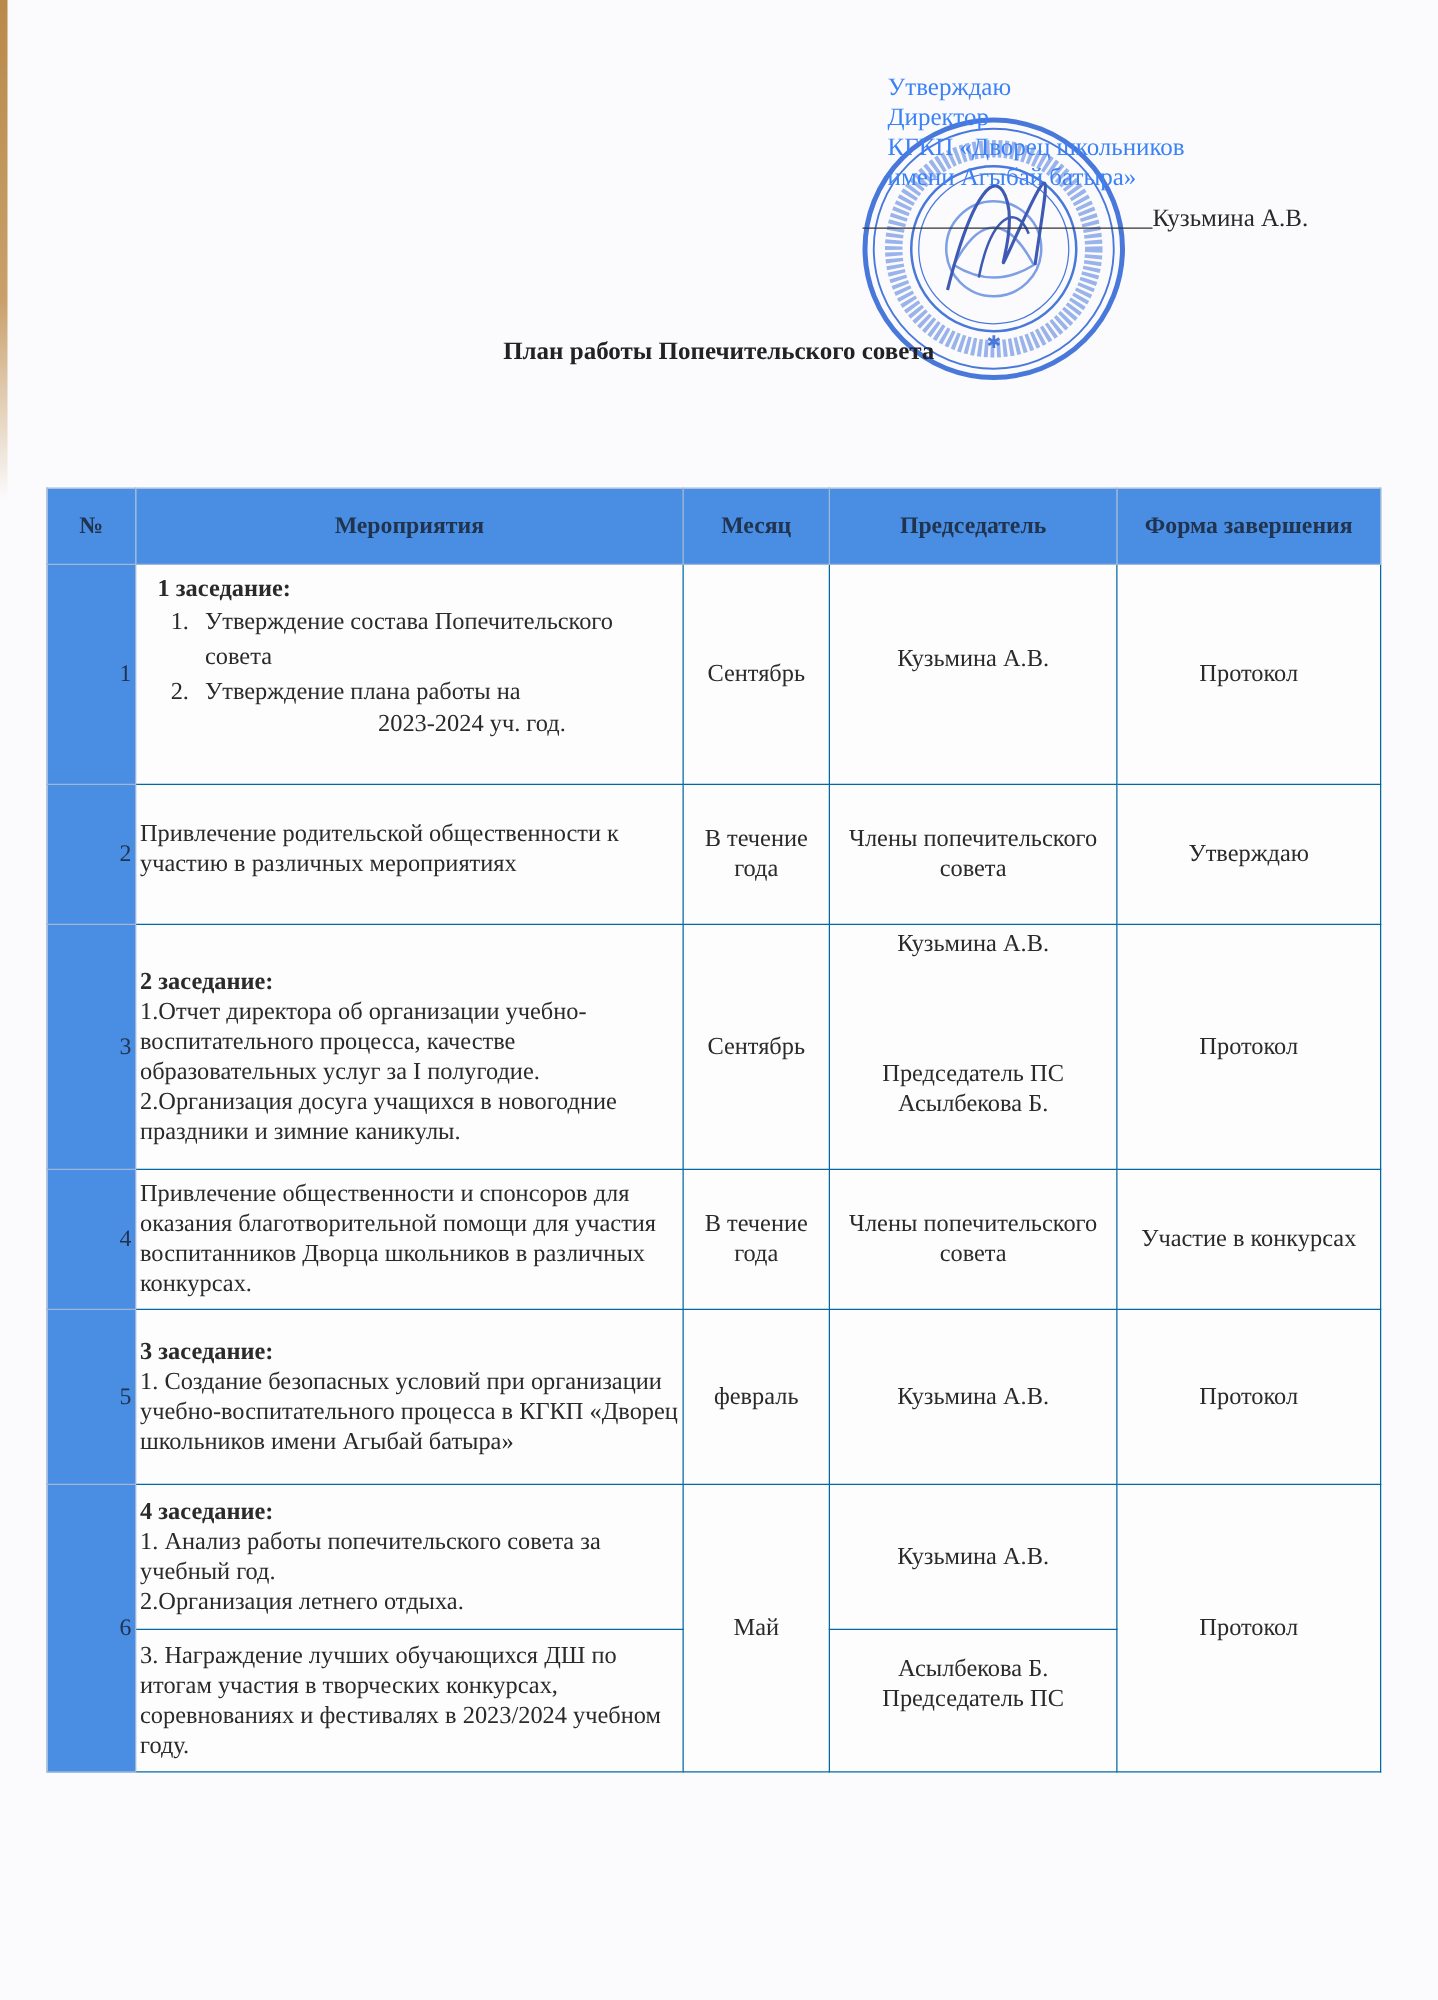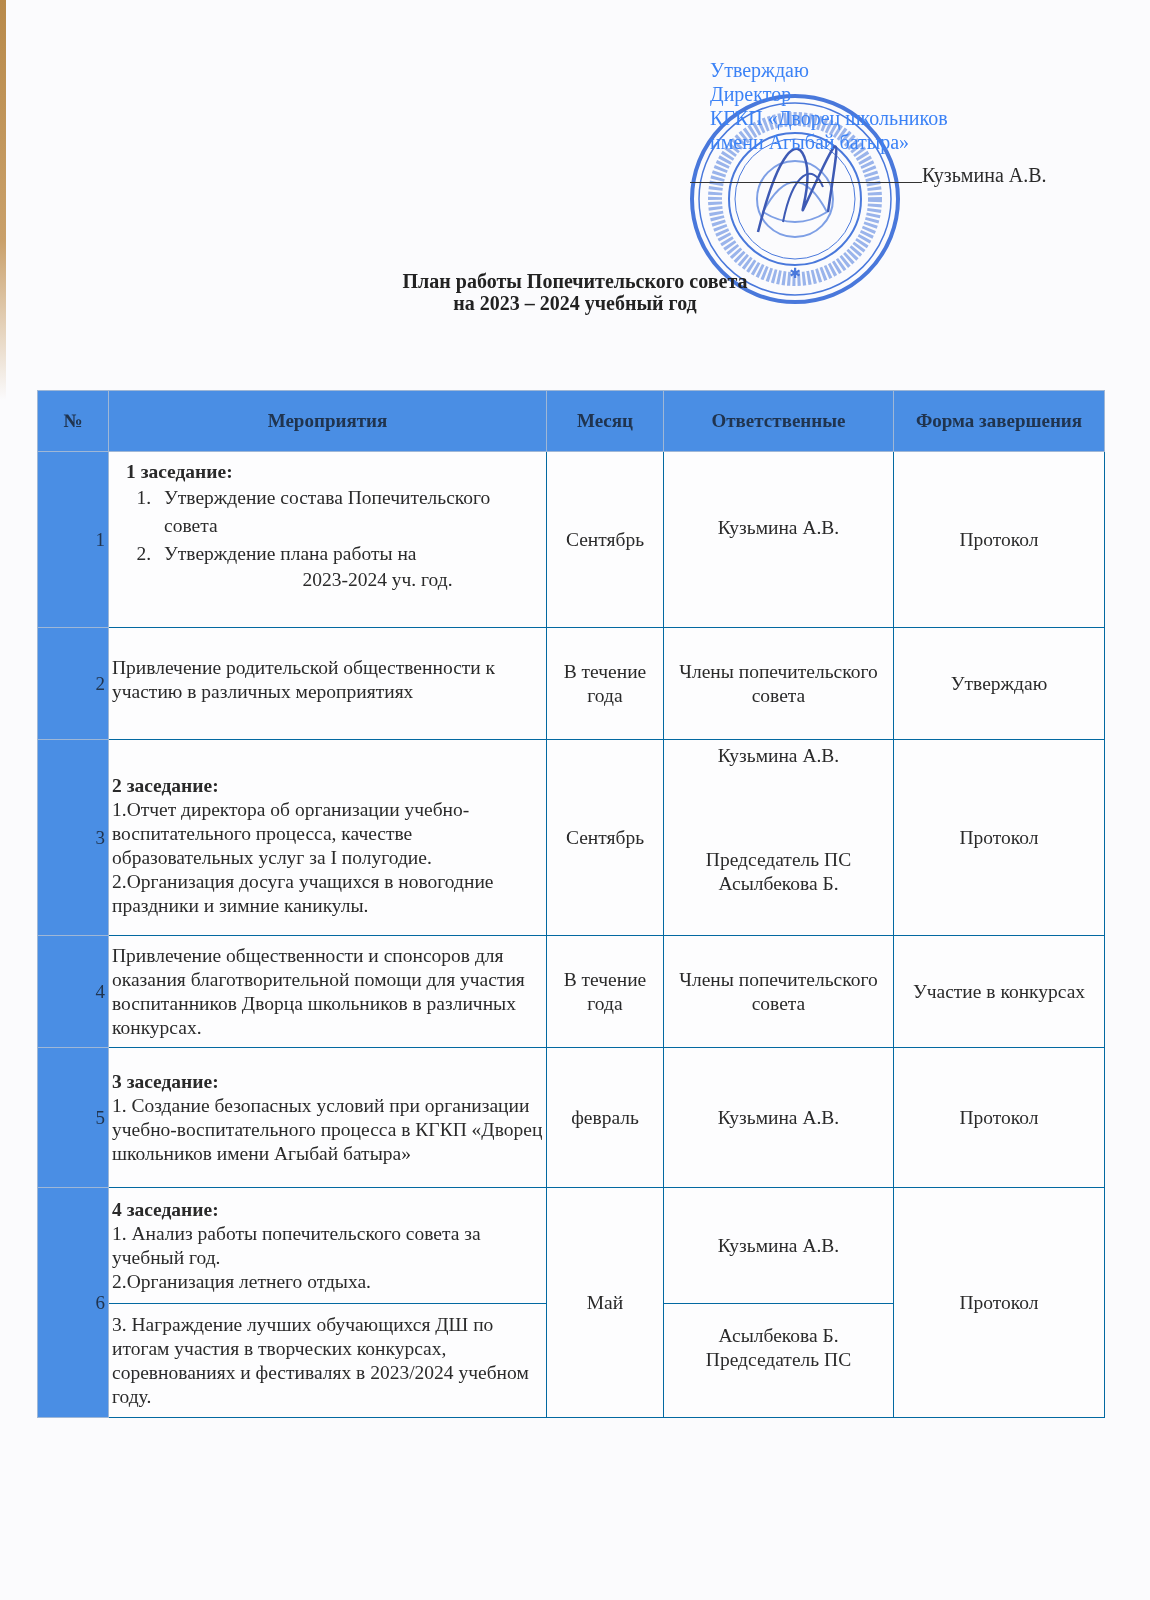--- a/index.html
+++ b/index.html
@@ -83,37 +83,36 @@
   <div>Утверждаю</div>
   <div>Директор</div>
   <div>КГКП «Дворец школьников</div>
   <div>имени Агыбай батыра»</div>
 </div>
 <div class="sign-line"></div>
 <div class="sign-name">Кузьмина А.В.</div>
 
 <div class="title-block">
   <div>План работы Попечительского совета</div>
-  <div>на 2023 – 2024 учебный год</div>
 </div>
 
 <table class="plan">
   <colgroup>
     <col style="width:71px">
       <col style="width:438px">
       <col style="width:117px">
       <col style="width:230px">
       <col style="width:211px">
   </colgroup>
   <thead>
     <tr>
       <th>№</th>
       <th>Мероприятия</th>
       <th>Месяц</th>
-      <th>Ответственные</th>
+      <th>Председатель</th>
       <th>Форма завершения</th>
     </tr>
   </thead>
   <tbody>
 
     <tr style="height:176px">
       <td class="num">1</td>
       <td style="vertical-align:top;padding-top:8px">
         <div class="bold" style="padding-left:14px">1 заседание:</div>
         <ol class="items" style="line-height:28px">

